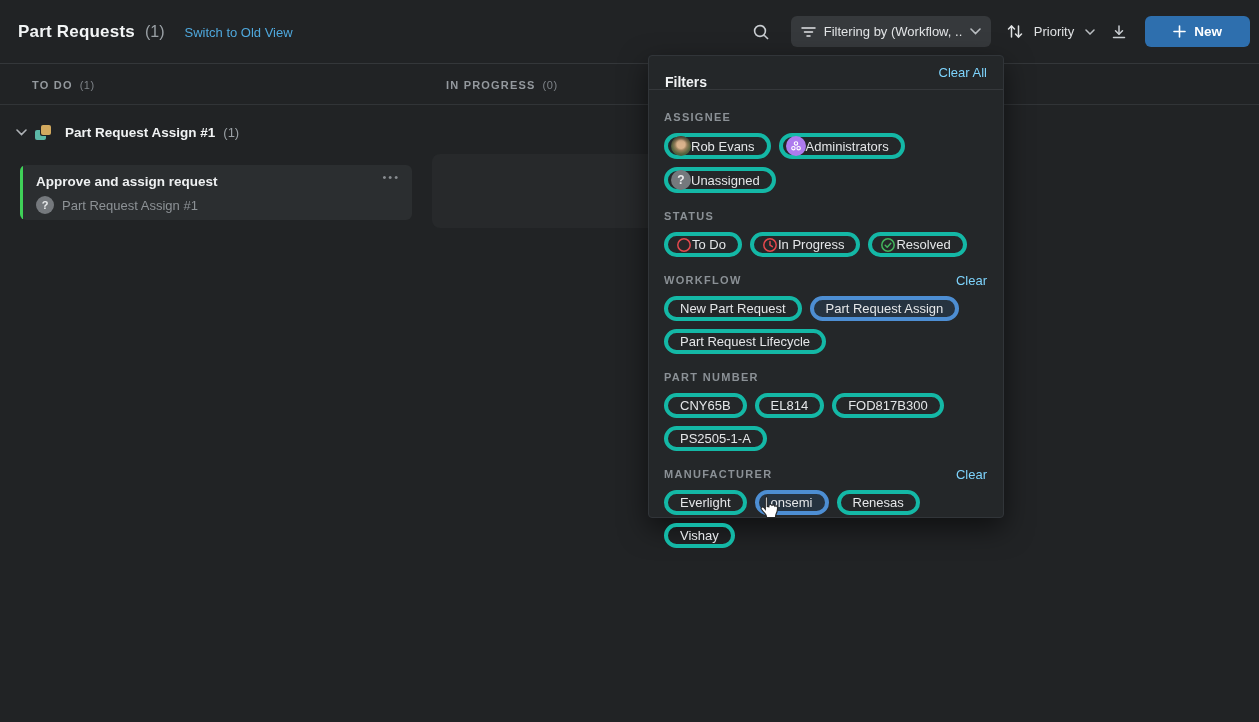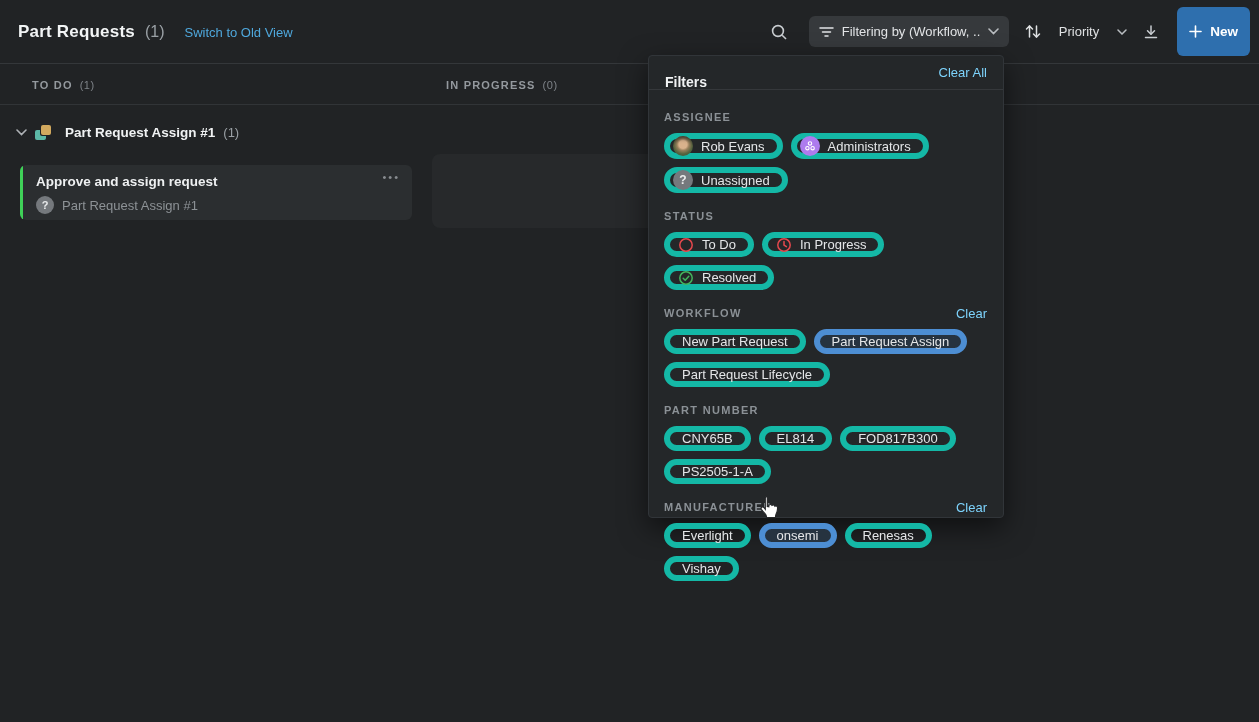--- a/index.html
+++ b/index.html
@@ -25,25 +25,25 @@
     background:none; border:none; color:#c9cdd1; width:32px; height:32px;
     display:flex; align-items:center; justify-content:center; cursor:pointer;
   }
   .filter-dropdown {
     width:200px; height:31px; background:#36393c; border:none; border-radius:6px;
     display:flex; align-items:center; gap:8px; padding:0 10px; margin:0 6px 0 14px;
     color:#e2e4e6; font-size:13px; cursor:pointer;
   }
   .filter-dropdown .dd-label { flex:1; text-align:left; white-space:nowrap; overflow:hidden; }
   .sort-control {
-    display:flex; align-items:center; gap:18px; color:#dfe1e3; font-size:13px;
+    display:flex; align-items:center; gap:11px; color:#dfe1e3; font-size:13px;
     background:none; border:none; cursor:pointer; margin:0 8px 0 10px;
   }
   .new-button {
-    display:flex; align-items:center; gap:8px; height:49px; padding:0 12px;
+    display:flex; align-items:center; gap:8px; height:31px; padding:0 28px;
     background:#2e6fae; color:#fff; border:none; border-radius:6px;
     font-size:13.5px; font-weight:600; cursor:pointer; margin-left:10px;
   }
 
   
   .col-headers {
     position:absolute; left:0; top:64px; width:1259px; height:41px;
     border-bottom:1px solid #313437;
   }
   .col-header {
@@ -104,22 +104,22 @@
     padding:0 16px; border-bottom:1px solid #35383b;
   }
   .panel-title { font-size:14px; font-weight:700; color:#f1f3f4;margin-top:18px; }
   .clear-btn { background:none; border:none; color:#7dd3fc; font-size:13px; cursor:pointer; }
   .panel-body { padding:4px 16px 14px 15px; }
   .section { margin-top:16px; }
   .section-head { display:flex; align-items:center; justify-content:space-between; height:14px; }
   .section-label { font-size:11px; font-weight:600; letter-spacing:1.3px; color:#8b9196; }
   .chip-row { display:flex; flex-wrap:wrap; gap:8px; margin-top:9px; }
   .chip {
-    display:flex; align-items:center; gap:8px; height:25px; padding:0 12px;
-    background:transparent; border:6px solid #14b8a6; border-radius:13px;
+    display:flex; align-items:center; height:25px; padding:0 12px;
+    background:transparent; border:4px solid #14b8a6; border-radius:13px;
     color:#e4e6e8; font-size:13px; cursor:pointer; font-family:inherit; white-space:nowrap;
   }
   .chip.selected { border-color:#4d8ed3; background:#263340; }
   .chip.with-avatar { height:26px; padding:0 12px 0 3px; border-radius:14px; }
   .chip.with-icon { padding-left:8px; }
   .avatar { width:20px; height:20px; border-radius:50%; flex:0 0 auto; }
   .avatar-photo {
     background:radial-gradient(circle at 50% 42%, #d9b28c 0 26%, #97805c 40%, #56653f 62%, #3c4a33 100%);
     box-shadow:inset 0 6px 4px -4px #3a342c;
   }

